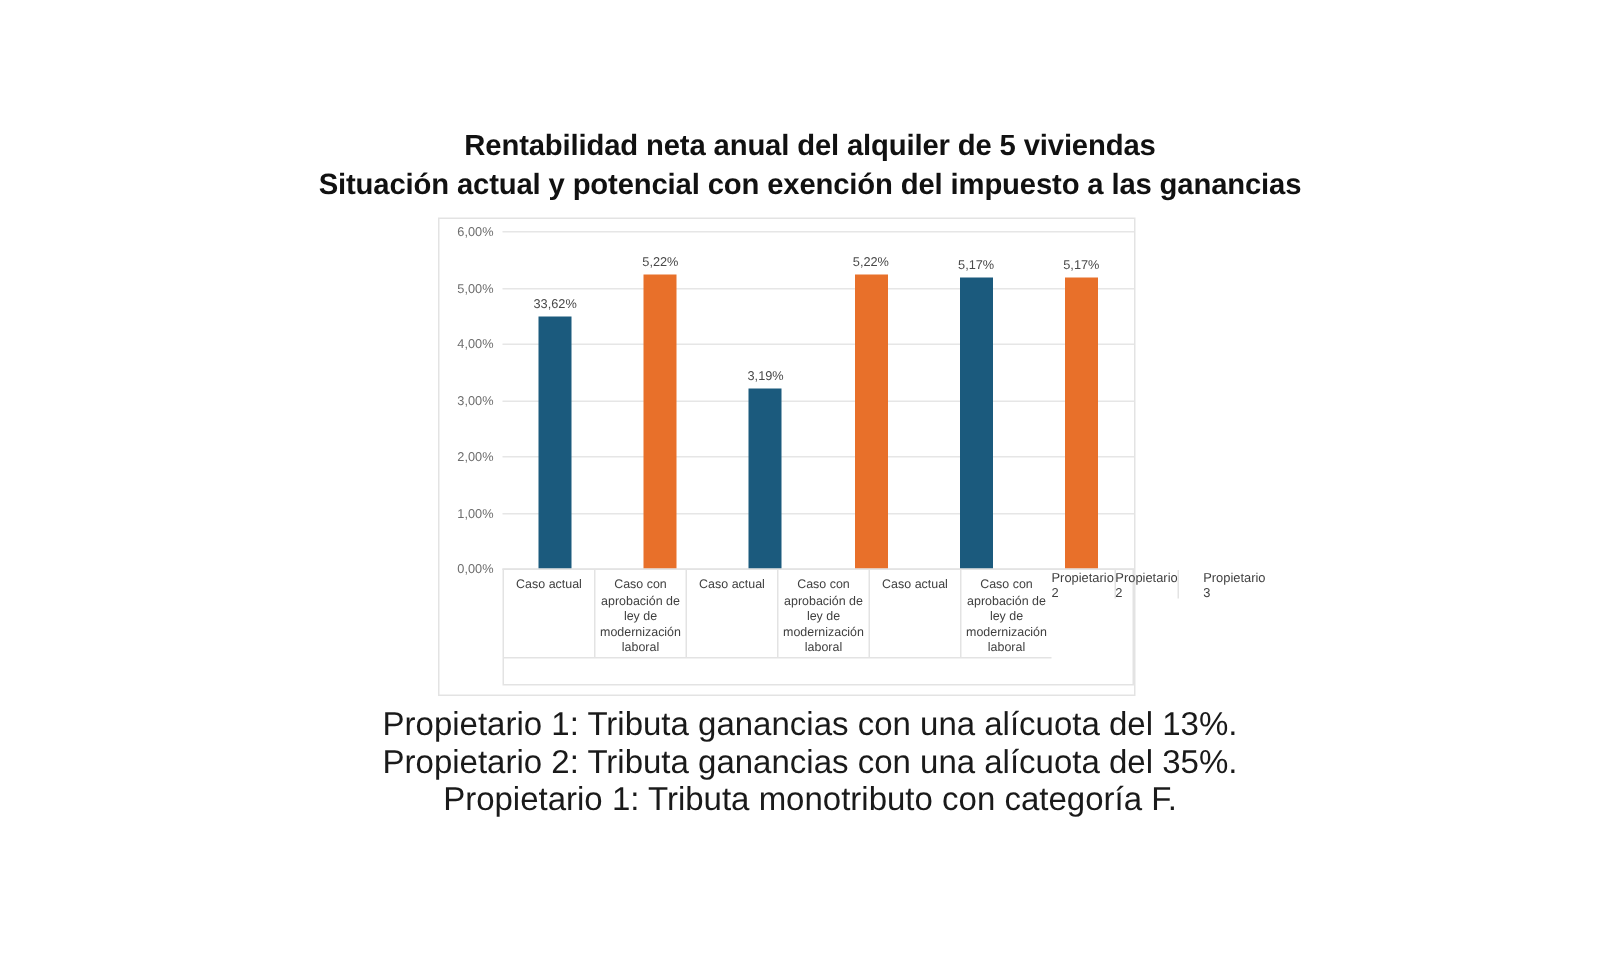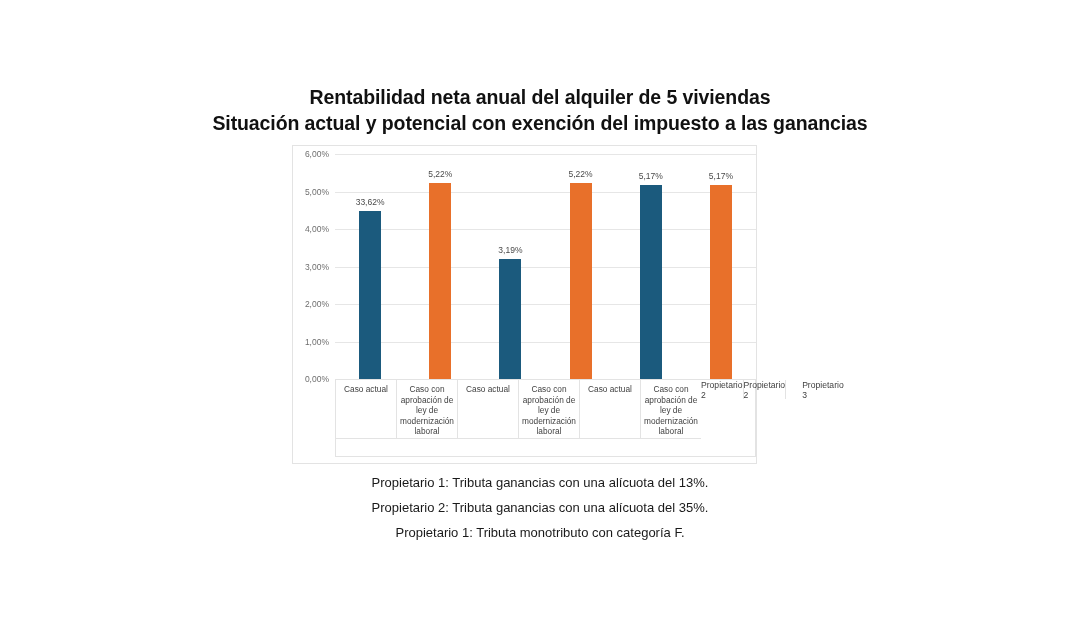--- a/index.html
+++ b/index.html
@@ -141,21 +141,21 @@
 
   
   #footer {
     position: absolute;
     left: 0;
     top: 470px;
     width: 1080px;
     text-align: center;
   }
   .footer-line {
-    font-size: 13px;
+    font-size: 22px;
     color: #1a1a1a;
     line-height: 25px;
     white-space: nowrap;
   }
 </style>
 </head>
 <body>
 
 <div id="title-block">
   <div class="title-line">Rentabilidad neta anual del alquiler de 5 viviendas</div>

